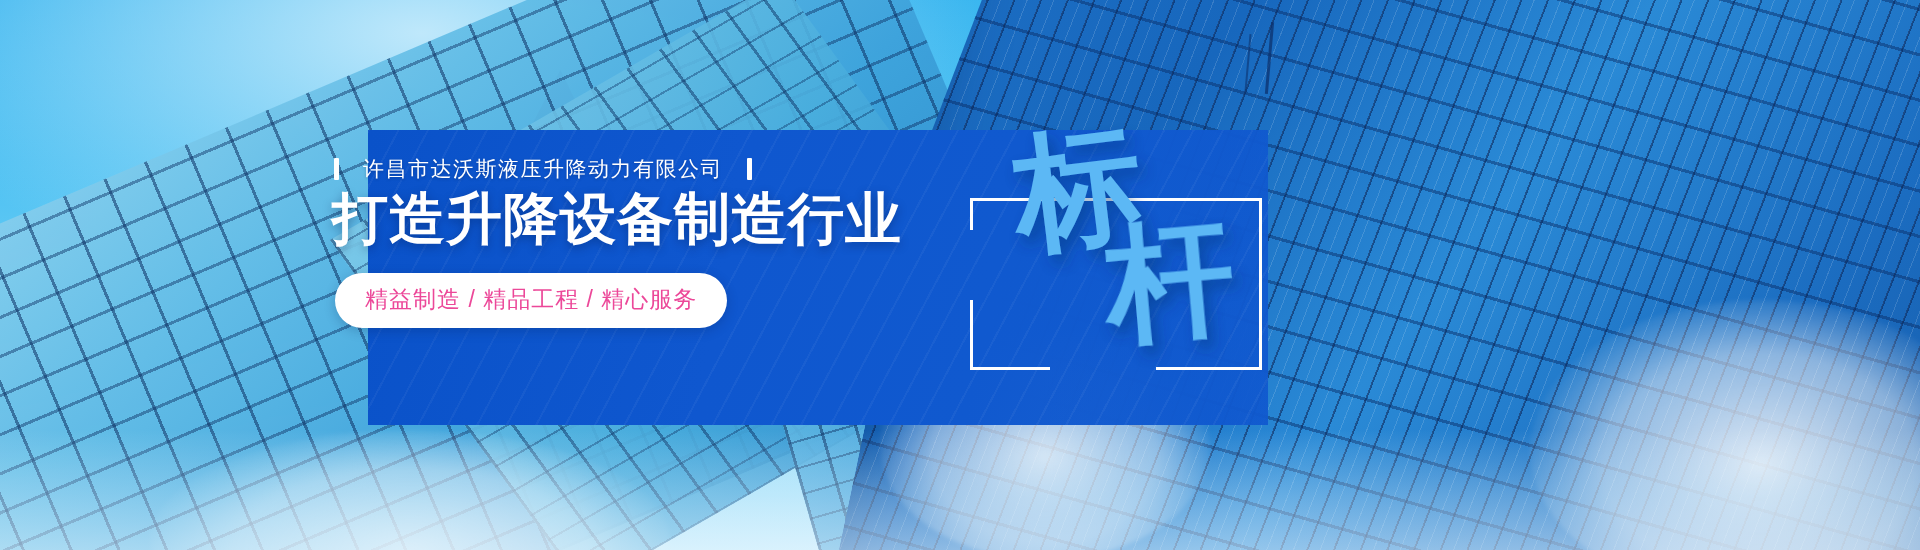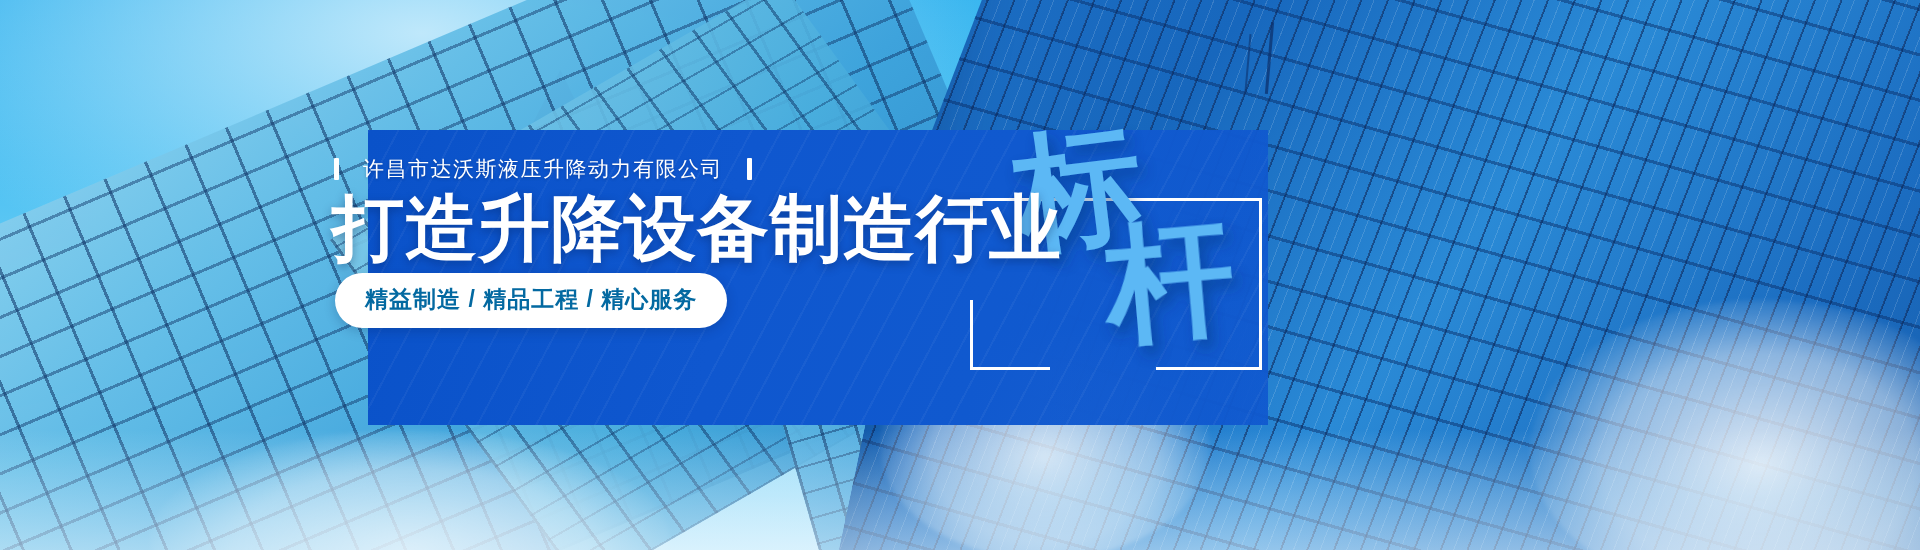--- a/index.html
+++ b/index.html
@@ -134,34 +134,34 @@
   }
   .eyebrow-bar{width:5px;height:22px;background:#ffffff;display:block;border-radius:1px;}
   .eyebrow-text{
     color:#ffffff;font-size:21px;letter-spacing:1.5px;font-weight:400;
     text-shadow:0 1px 3px rgba(0,20,60,.30);
   }
 
   .headline{
     position:absolute;left:-36px;top:58px;
     color:#ffffff;
-    font-size:72px;font-weight:700;letter-spacing:1px;line-height:1.12;
+    font-size:56px;font-weight:700;letter-spacing:1px;line-height:1.12;
     white-space:nowrap;
     text-shadow:0 3px 10px rgba(2,24,70,.35);
   }
 
   .pill{
     position:absolute;left:-33px;top:143px;
     background:#ffffff;border-radius:999px;
     padding:11px 30px 13px;
     display:inline-block;
     box-shadow:0 3px 12px rgba(3,26,72,.22);
   }
   .pill-text{
-    color:#0369a1;font-size:23px;font-weight:700;letter-spacing:1px;white-space:nowrap;
+    color:#ec4899;font-size:23px;font-weight:400;letter-spacing:1px;white-space:nowrap;
   }
 
   
   .frame{position:absolute;left:970px;top:198px;width:292px;height:172px;pointer-events:none;}
   .frame span{position:absolute;background:#ffffff;display:block;}
   .f-top-l{left:0;top:0;width:92px;height:3px;}
   .f-top-r{right:0;top:0;width:190px;height:3px;}
   .f-left-t{left:0;top:0;width:3px;height:32px;}
   .f-left-b{left:0;bottom:0;width:3px;height:70px;}
   .f-right{right:0;top:0;width:3px;height:100%;}

